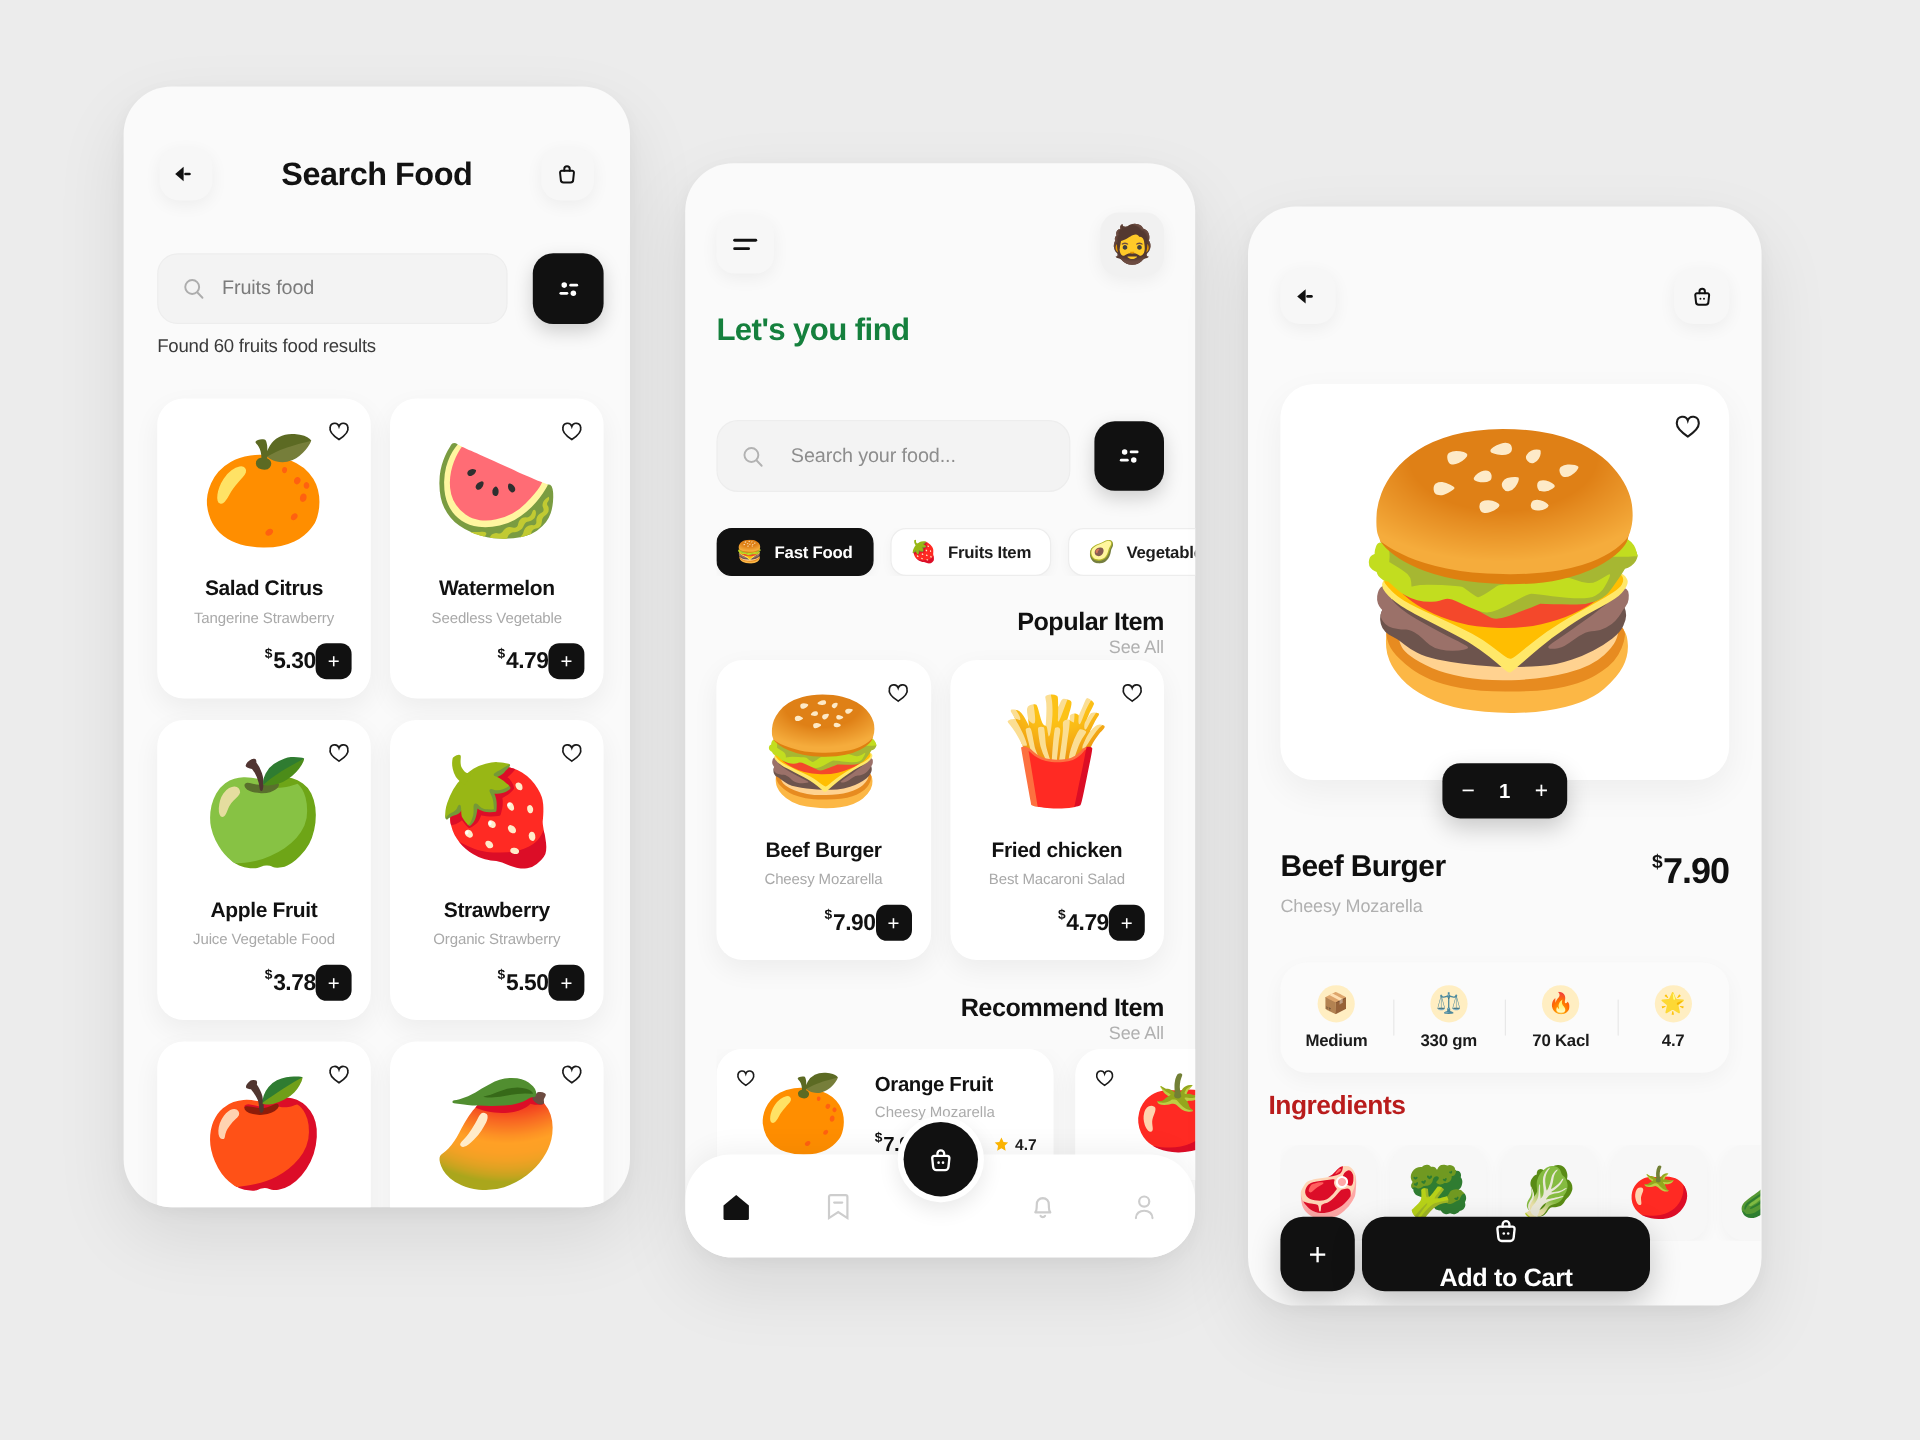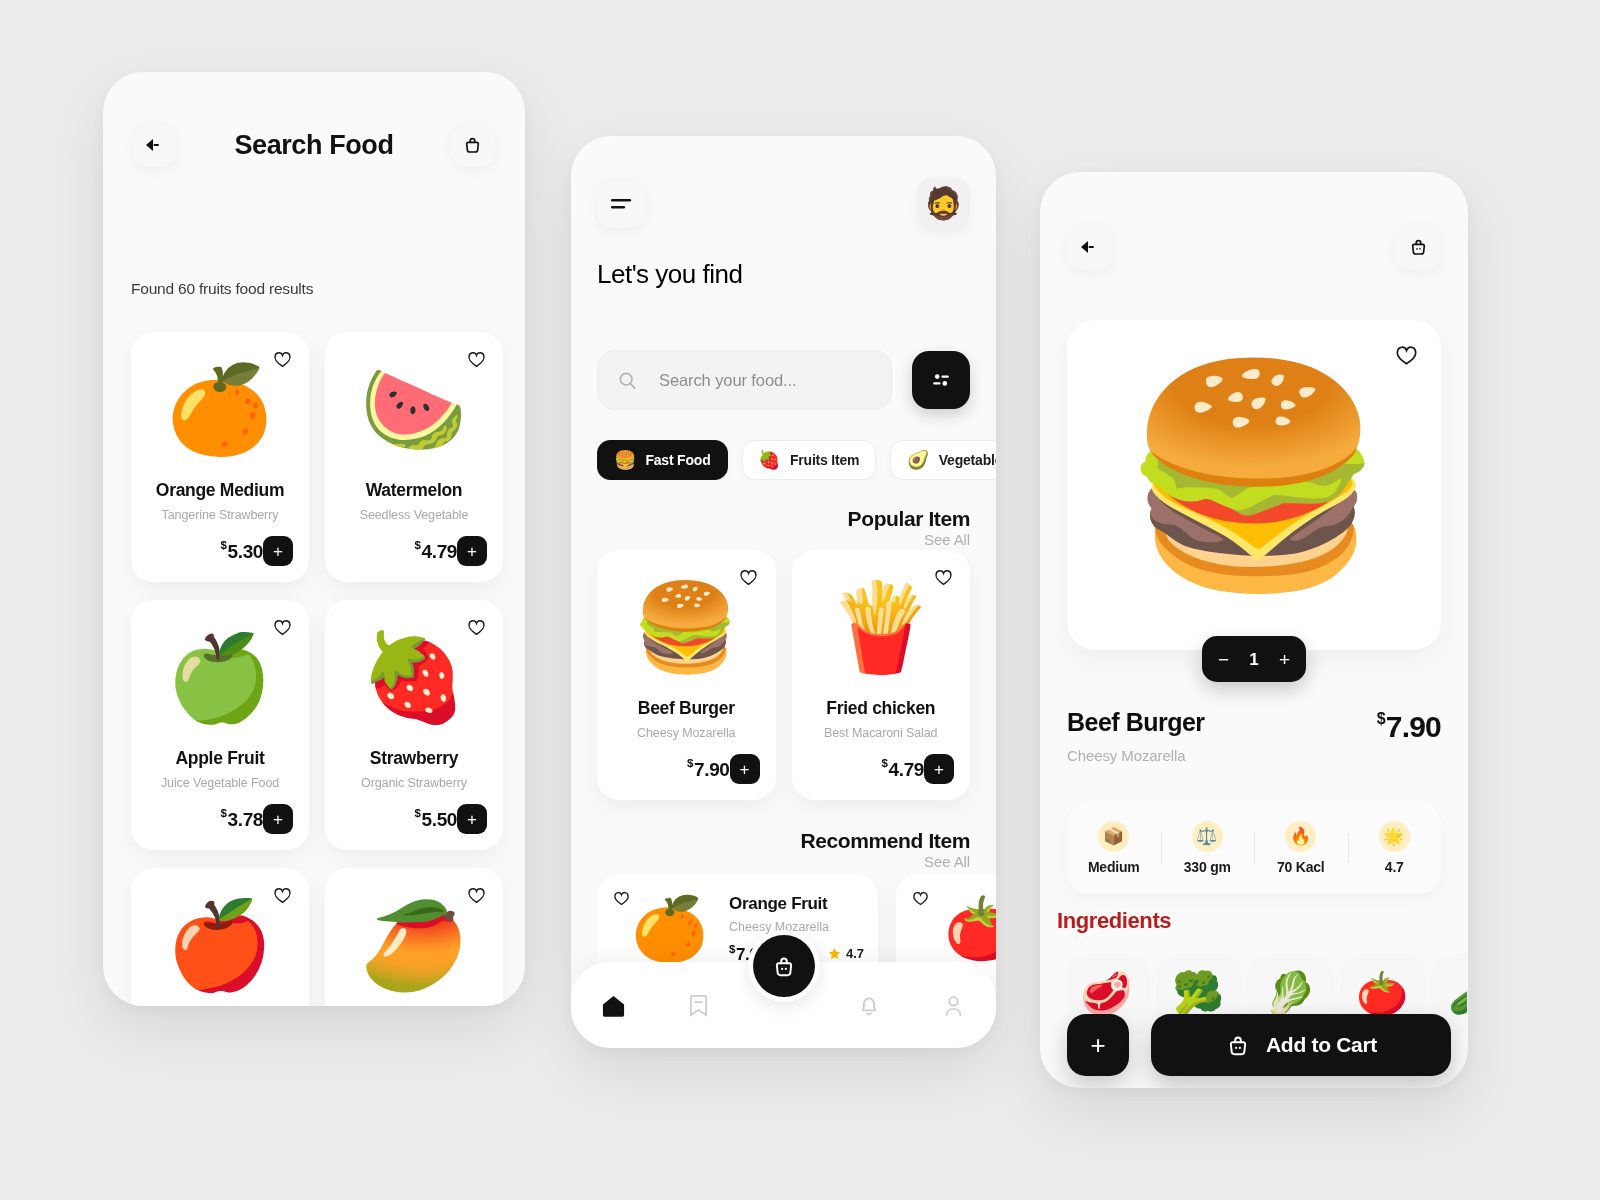--- a/index.html
+++ b/index.html
@@ -130,37 +130,58 @@
       <div class="sq-btn" style="width:44px;height:44px;">
         <span>
           <svg class="icon-svg" width="21" height="22" viewBox="0 0 24 24">
             <path d="M7 9 h10 a1.6 1.6 0 0 1 1.6 1.8 l-.7 6.6 A2.6 2.6 0 0 1 15.3 20 H8.7 a2.6 2.6 0 0 1-2.6-2.6 l-.7-6.6 A1.6 1.6 0 0 1 7 9 z" fill="none" stroke="#111" stroke-width="1.9"></path>
             <path d="M9.4 9 V7.3 a2.6 2.6 0 0 1 5.2 0 V9" fill="none" stroke="#111" stroke-width="1.9" stroke-linecap="round"></path>
           </svg>
         </span>
       </div>
     </div>
 
+    <div style="position:absolute;left:28px;top:139px;width:372px;display:flex;gap:21px;align-items:center;">
+      <div class="searchbar">
+        <span>
+          <svg class="icon-svg" width="19" height="19" viewBox="0 0 20 20">
+            <circle cx="8.6" cy="8.6" r="6.1" fill="none" stroke="#adadad" stroke-width="1.7"></circle>
+            <line x1="13.2" y1="13.4" x2="17.6" y2="18" stroke="#adadad" stroke-width="1.7" stroke-linecap="round"></line>
+          </svg>
+        </span>
+        <span class="txt filled">Fruits food</span>
+      </div>
+      <div class="filter-btn">
+        <span>
+          <svg class="icon-svg" width="24" height="24" viewBox="0 0 24 24">
+            <circle cx="8.2" cy="8.6" r="2.3" fill="#fff"></circle>
+            <rect x="12.4" y="7.5" width="7.4" height="2.3" rx="1.15" fill="#fff"></rect>
+            <rect x="4.2" y="14.3" width="7.4" height="2.3" rx="1.15" fill="#fff"></rect>
+            <circle cx="15.8" cy="15.4" r="2.3" fill="#fff"></circle>
+          </svg>
+        </span>
+      </div>
+    </div>
 
     <div style="position:absolute;left:28px;top:208px;font-size:15.5px;color:#3a3a3a;letter-spacing:-.2px;">Found 60 fruits food results</div>
 
     <div style="position:absolute;left:28px;top:260px;width:372px;display:grid;grid-template-columns:1fr 1fr;gap:18px 16px;">
 
       <div class="pcard">
         <div class="heart" style="right:16px;top:16px;">
           <span>
             <svg class="icon-svg" width="19" height="17" viewBox="0 0 20 18">
                 <path d="M10 16.2 C3 11.6 1.4 8.3 2.2 5.6 A4 4 0 0 1 10 4.6 A4 4 0 0 1 17.8 5.6 C18.6 8.3 17 11.6 10 16.2 z" fill="none" stroke="#1b1b1b" stroke-width="1.5"></path>
               </svg>
           </span>
         </div>
         <div class="thumb">
             <span>🍊</span>
           </div>
-        <div class="pname">Orange Medium</div>
+        <div class="pname">Salad Citrus</div>
         <div class="pdesc">Tangerine Strawberry</div>
         <div class="prow">
           <div class="price"><span class="cur">$</span><span>5.30</span></div>
           <div class="plus-btn">+</div>
         </div>
       </div>
 
       <div class="pcard">
         <div class="heart" style="right:16px;top:16px;">
           <span>
@@ -255,21 +276,21 @@
             <rect x="1" y="2" width="20" height="2.4" rx="1.2" fill="#111"></rect>
             <rect x="1" y="9" width="14" height="2.4" rx="1.2" fill="#111"></rect>
           </svg>
         </span>
       </div>
       <div class="sq-btn" style="width:53px;height:53px;border-radius:16px;font-size:31px;line-height:1;background:#f1f1f1;">
         <span>🧔</span>
       </div>
     </div>
 
-    <div style="position:absolute;left:26px;top:121px;width:380px;font-size:26px;font-weight:400;color:#000000;line-height:1.36;letter-spacing:-.5px;">
+    <div style="position:absolute;left:26px;top:121px;width:380px;font-size:26px;font-weight:700;color:#15803d;line-height:1.36;letter-spacing:-.5px;">
       <div>Let's you find</div>
     </div>
 
     <div style="position:absolute;left:26px;top:214px;width:373px;display:flex;gap:20px;align-items:center;">
       <div class="searchbar" style="height:60px;border-radius:18px;gap:22px;">
         <span>
           <svg class="icon-svg" width="19" height="19" viewBox="0 0 20 20">
             <circle cx="8.6" cy="8.6" r="6.1" fill="none" stroke="#b2b2b2" stroke-width="1.7"></circle>
             <line x1="13.2" y1="13.4" x2="17.6" y2="18" stroke="#b2b2b2" stroke-width="1.7" stroke-linecap="round"></line>
           </svg>
@@ -540,21 +561,21 @@
       <div class="ing-thumb">
           <span>🍅</span>
         </div>
       <div class="ing-thumb">
           <span>🥒</span>
         </div>
     </div>
 
     <div style="position:absolute;left:27px;top:842px;width:62px;height:62px;background:#111;border-radius:19px;display:flex;align-items:center;justify-content:center;color:#fff;font-size:26px;line-height:1;box-shadow:0 10px 26px rgba(0,0,0,.2);">+</div>
 
-    <div class="cart-btn" style="position:absolute;left:111px;top:842px;width:300px;">
+    <div class="cart-btn" style="position:absolute;left:95px;top:842px;width:240px;flex-direction:column;">
       <span>
         <svg class="icon-svg" width="26" height="27" viewBox="0 0 24 24">
           <path d="M7 9 h10 a1.6 1.6 0 0 1 1.6 1.8 l-.7 6.6 A2.6 2.6 0 0 1 15.3 20 H8.7 a2.6 2.6 0 0 1-2.6-2.6 l-.7-6.6 A1.6 1.6 0 0 1 7 9 z" fill="none" stroke="#fff" stroke-width="1.8"></path>
           <path d="M9.4 9 V7.3 a2.6 2.6 0 0 1 5.2 0 V9" fill="none" stroke="#fff" stroke-width="1.8" stroke-linecap="round"></path>
           <circle cx="10.3" cy="14.2" r="1" fill="#fff"></circle>
             <circle cx="13.7" cy="14.2" r="1" fill="#fff"></circle>
         </svg>
       </span>
       <span class="lb">Add to Cart</span>
     </div>

